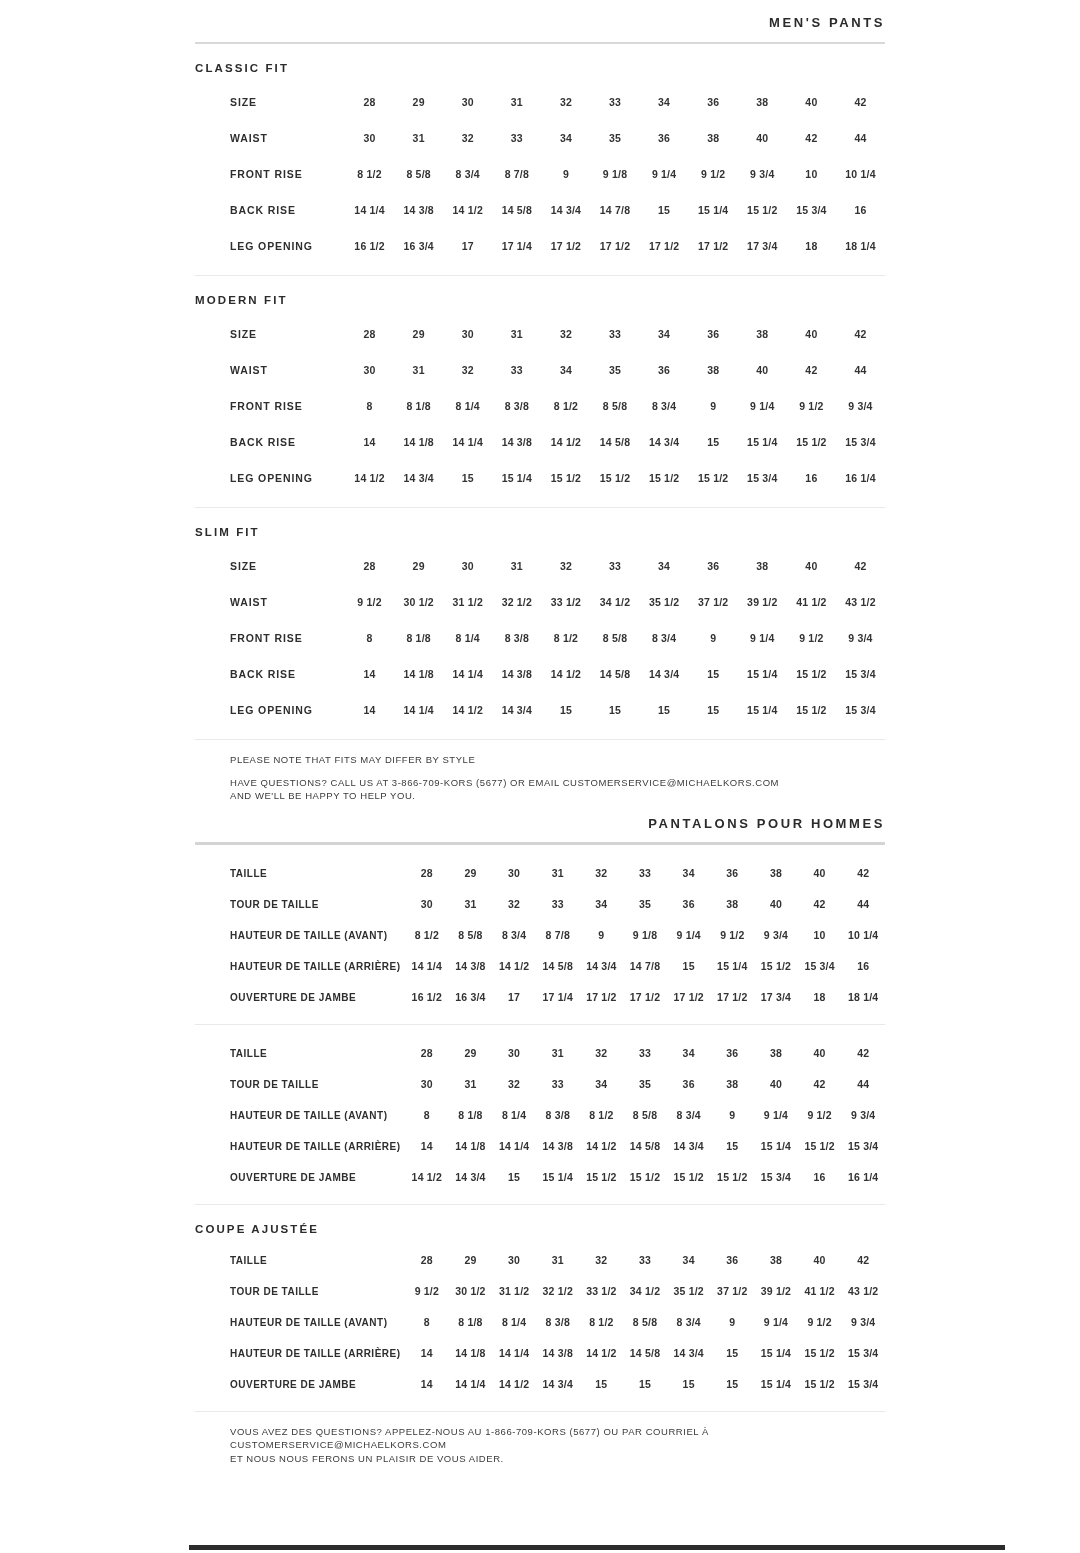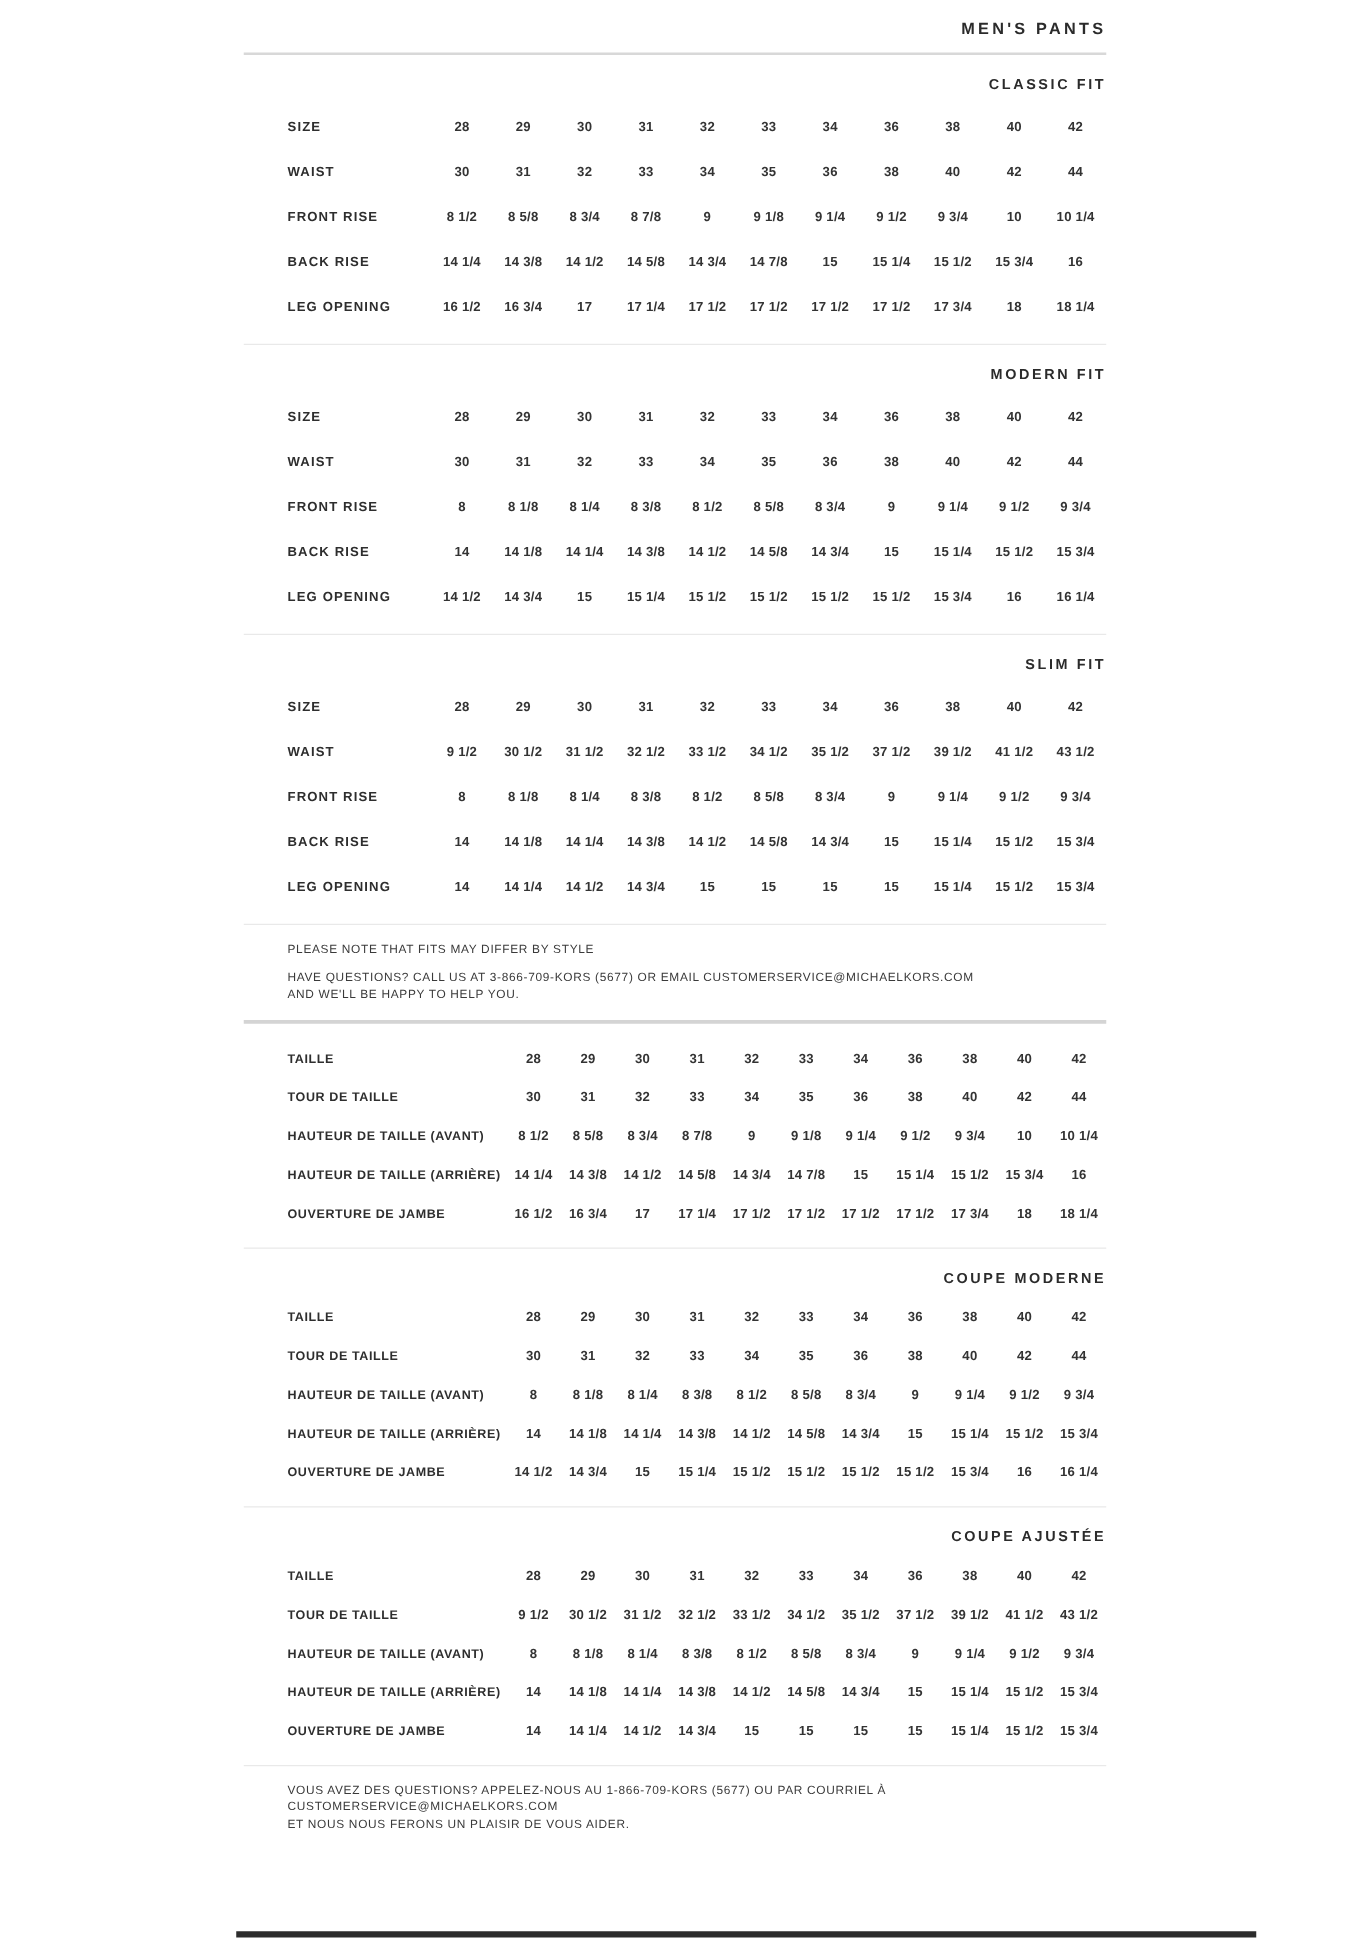--- a/index.html
+++ b/index.html
@@ -14,21 +14,21 @@
   }
   .page-title.fr-title { padding:0 0 11px 0; }
   .rule { width:690px; margin:0 auto; background:#d8d8d8; }
   .rule-2 { height:2px; }
   .rule-3 { height:3px; background:#d4d4d4; }
   .fit-table {
     width:690px; margin:0 auto; padding:13px 0 11px 0;
     border-bottom:1px solid #e9e9e9;
   }
   .section-heading {
-    text-align:right; font-size:11.5px; font-weight:700;
+    text-align:left; font-size:11.5px; font-weight:700;
     letter-spacing:2.1px; padding:5px 0 10px 0; color:#2b2b2b;
   }
   .trow { display:flex; align-items:center; height:36px; padding-left:35px; }
   .fr .trow { height:31px; }
   .tlabel {
     flex:0 0 115px; font-size:10.5px; font-weight:700;
     letter-spacing:0.9px; white-space:nowrap; color:#2e2e2e;
   }
   .fr .tlabel { flex:0 0 175px; font-size:10px; letter-spacing:0.5px; }
   .tcells { flex:1; display:flex; }
@@ -303,20 +303,21 @@
         </div>
       </div>
     </section>
 
   <div class="notes">
     <p>PLEASE NOTE THAT FITS MAY DIFFER BY STYLE</p>
     <p>HAVE QUESTIONS? CALL US AT 3-866-709-KORS (5677) OR EMAIL CUSTOMERSERVICE@MICHAELKORS.COM
 AND WE'LL BE HAPPY TO HELP YOU.</p>
   </div>
 
+  <div class="page-title fr-title">PANTALONS POUR HOMMES</div>
   <div class="rule rule-3"></div>
 
   <section class="fit-table fr">
       <div class="trow">
         <div class="tlabel">TAILLE</div>
         <div class="tcells">
           <div class="tcell">28</div>
           <div class="tcell">29</div>
           <div class="tcell">30</div>
           <div class="tcell">31</div>
@@ -388,21 +389,20 @@
           <div class="tcell">17 1/2</div>
           <div class="tcell">17 1/2</div>
           <div class="tcell">17 1/2</div>
           <div class="tcell">17 3/4</div>
           <div class="tcell">18</div>
           <div class="tcell">18 1/4</div>
         </div>
       </div>
     </section>
   <section class="fit-table fr">
-      <div class="section-heading">COUPE MODERNE</div>
       <div class="trow">
         <div class="tlabel">TAILLE</div>
         <div class="tcells">
           <div class="tcell">28</div>
           <div class="tcell">29</div>
           <div class="tcell">30</div>
           <div class="tcell">31</div>
           <div class="tcell">32</div>
           <div class="tcell">33</div>
           <div class="tcell">34</div>

